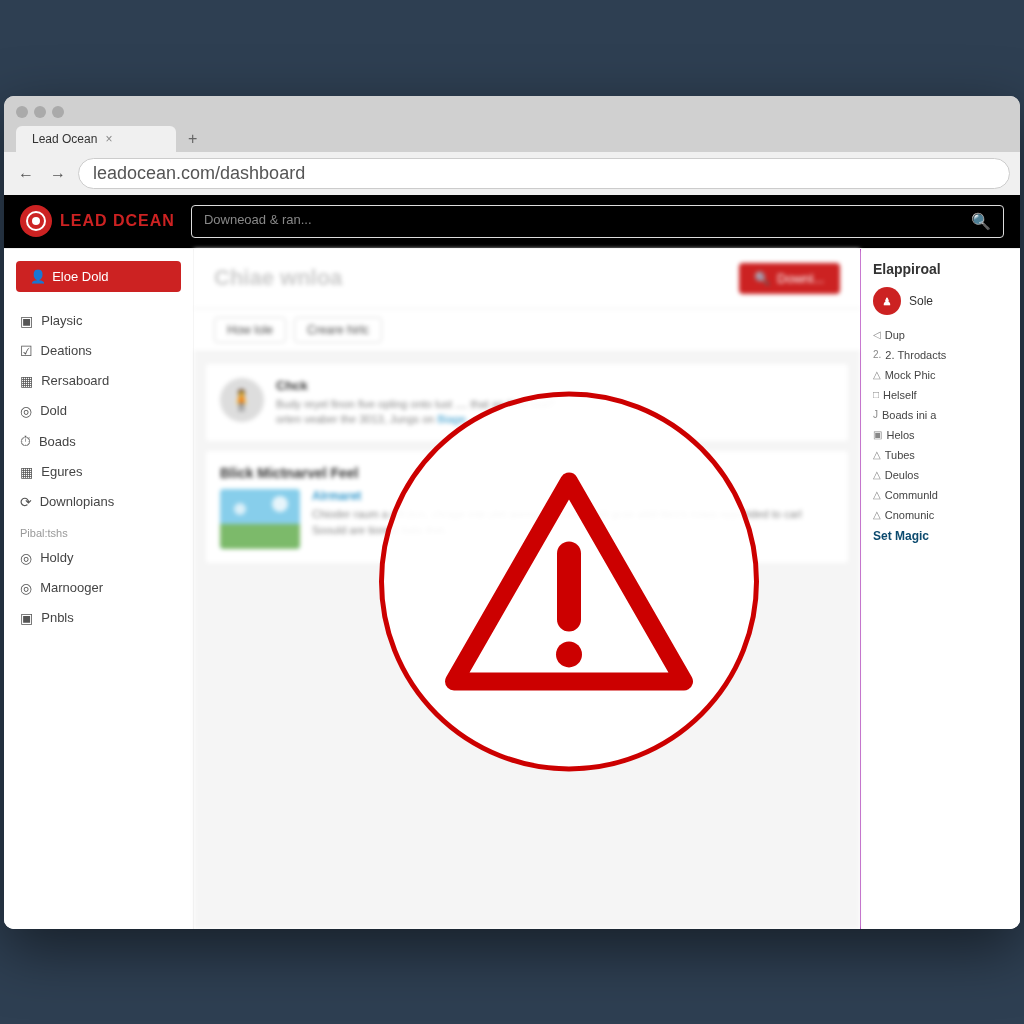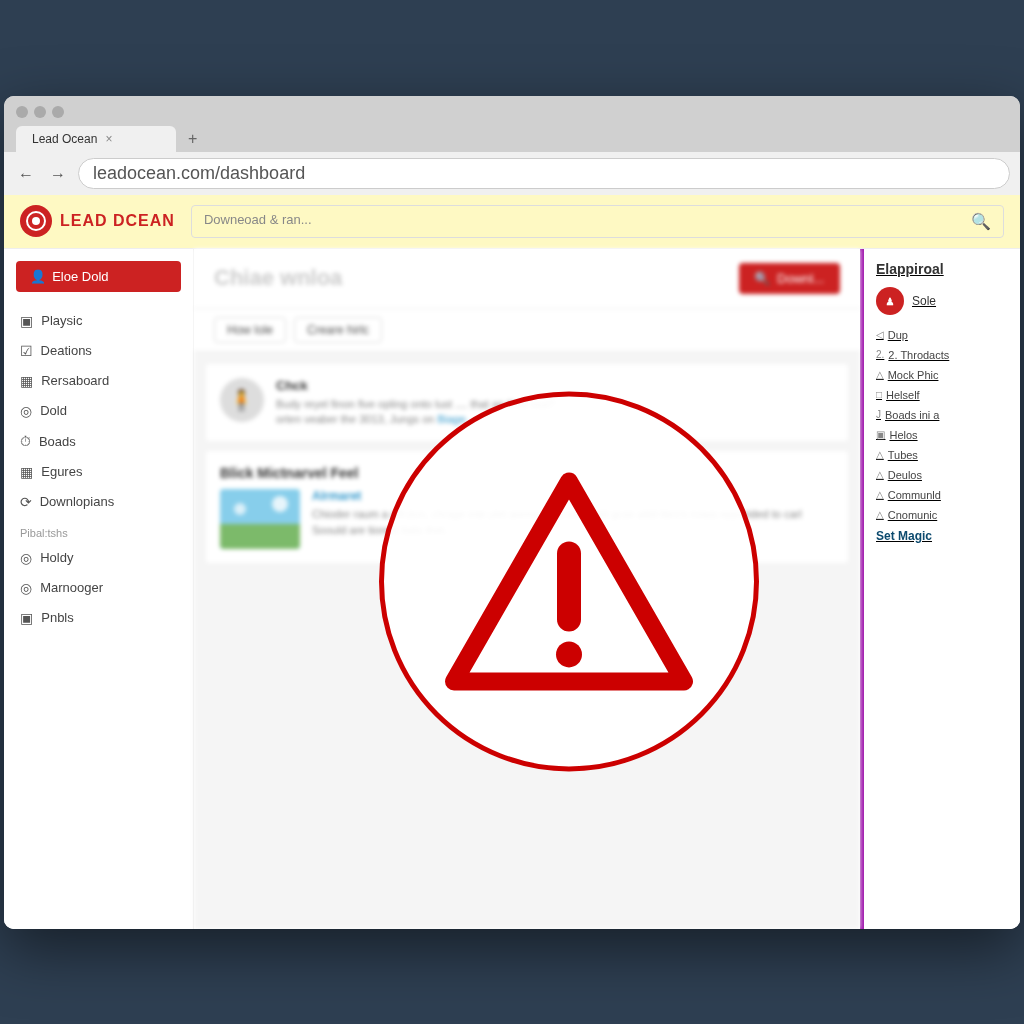--- a/index.html
+++ b/index.html
@@ -99,21 +99,21 @@
       color: #555;
       display: flex;
     }
 
     .browser-content {
       background: white;
     }
 
     
     .app-header {
-      background: #fef9c3;
+      background: #000000;
       padding: 10px 16px;
       display: flex;
       align-items: center;
       gap: 16px;
       border-bottom: 1px solid #eee;
     }
 
     .logo {
       display: flex;
       align-items: center;
@@ -350,24 +350,23 @@
     .article-card-2-text p {
       font-size: 11px;
       color: #888;
       line-height: 1.4;
     }
 
     
     .right-sidebar {
       width: 160px;
       background: white;
-      border-left: 4px solid #a21caf;
+      border-left: 1px solid #a21caf;
       padding: 12px;
       flex-shrink: 0;
-      text-decoration: underline;
     }
 
     .right-sidebar-title {
       font-size: 14px;
       font-weight: bold;
       color: #333;
       margin-bottom: 10px;
     }
 
     .right-sidebar-profile {

